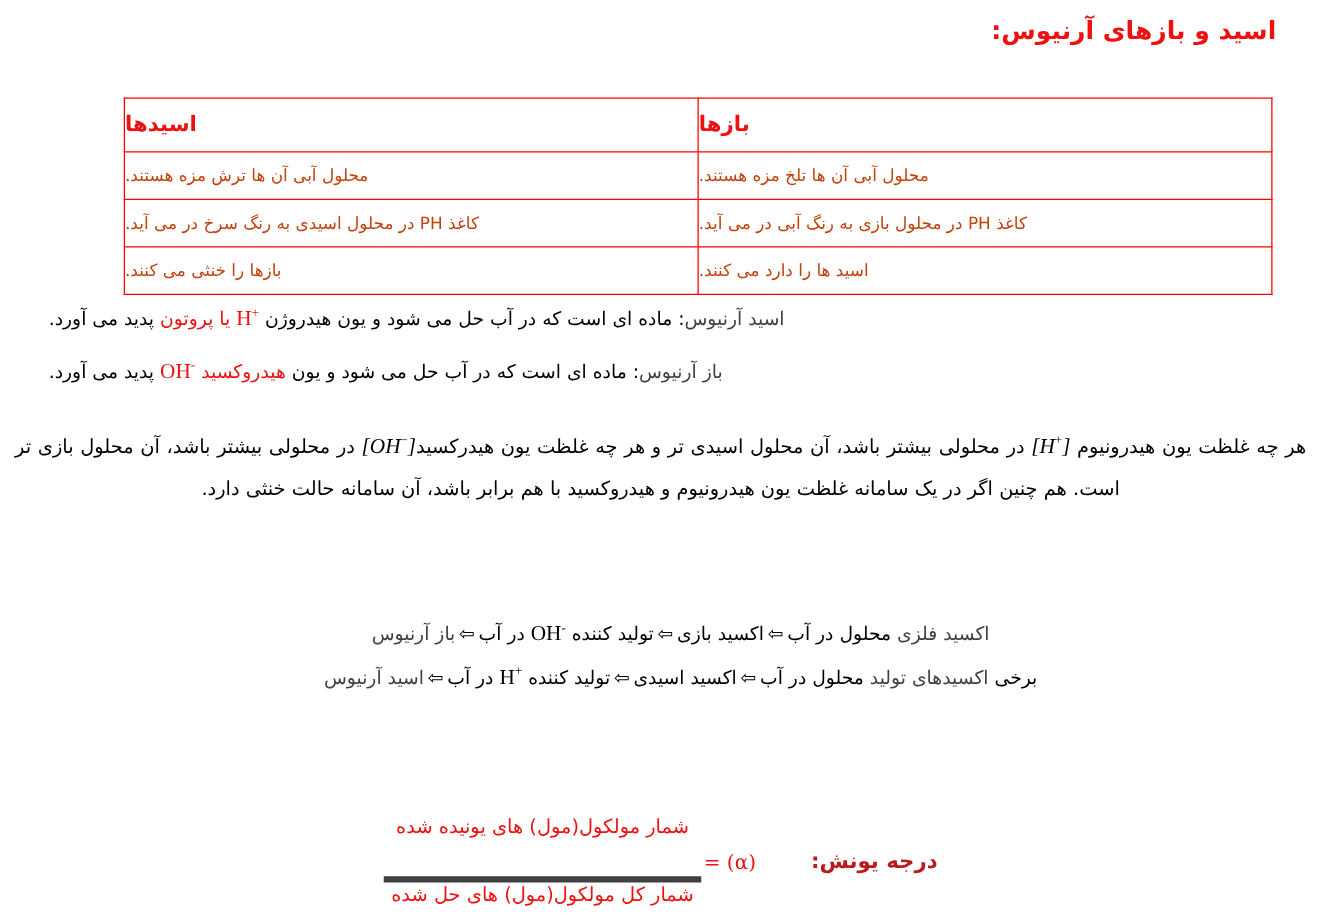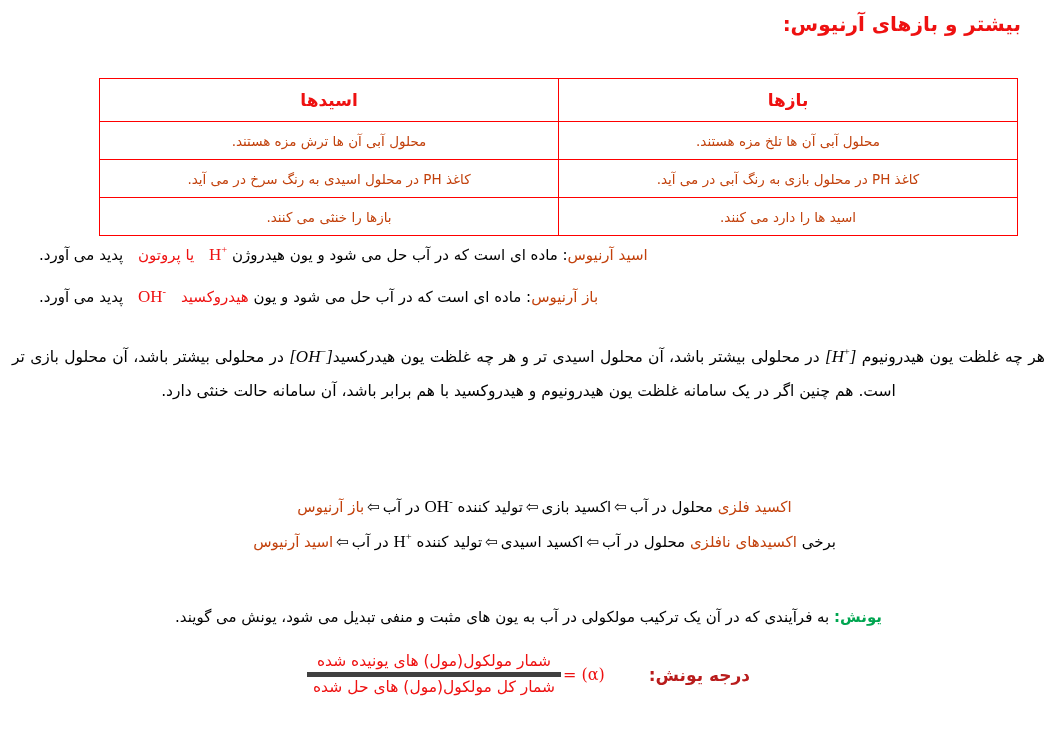--- a/index.html
+++ b/index.html
@@ -44,21 +44,21 @@
     width: 919px;
   }
   table.cmp {
     border-collapse: collapse;
     width: 919px;
     table-layout: fixed;
     direction: rtl;
   }
   table.cmp th, table.cmp td {
     border: 1px solid #ff0000;
-    text-align: center;
+    text-align: left;
     vertical-align: middle;
     padding: 0;
   }
   table.cmp th {
     height: 42px;
     font-size: 17px;
     font-weight: bold;
     color: #ee1111;
   }
   table.cmp td {
@@ -82,22 +82,22 @@
     right: 39px;
     left: 39px;
     text-align: left;
   }
   .def2 {
     top: 288px;
     right: 22px;
     left: 39px;
     text-align: left;
   }
-  .blue { color: #c2410c; text-align: center; }
-  .red  { color: #ee1111; margin-left: 10px; }
+  .blue { color: #404040; text-align: center; }
+  .red  { color: #ee1111; }
 
   .chem {
     font-family: "Liberation Serif", "DejaVu Serif", serif;
     font-size: 17px;
     direction: ltr;
     display: inline-block;
   }
   .chem sup {
     font-size: 0.62em;
     vertical-align: super;
@@ -190,20 +190,21 @@
     gap: 2px;
   }
   .frac {
     display: inline-flex;
     flex-direction: column;
     align-items: center;
     color: #ee1111;
     font-size: 15.5px;
     line-height: 1.25;
     font-weight: normal;
+    gap: 29px;
   }
   .frac .num {
     padding: 0 6px 1px 6px;
     white-space: nowrap;
   }
   .frac .den {
     padding: 1px 6px 0 6px;
     border-top: 5px solid #404040;
     white-space: nowrap;
   }
@@ -213,21 +214,21 @@
     white-space: nowrap;
     direction: ltr;
     font-family: "DejaVu Serif", serif;
   }
 </style>
 </head>
 <body>
 
 <div class="page">
 
-  <div class="title">بیشتر و بازهای آرنیوس:</div>
+  <div class="title">اسید و بازهای آرنیوس:</div>
 
   <div class="tbl-wrap">
     <table class="cmp">
       <thead>
         <tr>
           <th>بازها</th>
           <th>اسیدها</th>
         </tr>
       </thead>
       <tbody>
@@ -257,26 +258,23 @@
 
   <div class="para bigpara">
     <span>هر چه غلظت یون هیدرونیوم </span><span class="mathbr"><span>[</span><span>H</span><sup>+</sup><span>]</span></span><span> در محلولی بیشتر باشد، آن محلول اسیدی تر و هر چه غلظت یون هیدرکسید</span><span class="mathbr"><span>[</span><span>OH</span><sup>−</sup><span>]</span></span><span> در محلولی بیشتر باشد، آن محلول بازی تر است. هم چنین اگر در یک سامانه غلظت یون هیدرونیوم و هیدروکسید با هم برابر باشد، آن سامانه حالت خنثی دارد.</span>
   </div>
 
   <div class="chain chain1">
     <span class="blue">اکسید فلزی</span><span> محلول در آب</span><span class="arrow">⇦</span><span>اکسید بازی</span><span class="arrow">⇦</span><span>تولید کننده </span><span class="chem"><span>OH</span><sup>-</sup></span><span> در آب</span><span class="arrow">⇦</span><span class="blue">باز آرنیوس</span>
   </div>
 
   <div class="chain chain2">
-    <span>برخی </span><span class="blue">اکسیدهای نافلزی</span><span> محلول در آب</span><span class="arrow">⇦</span><span>اکسید اسیدی</span><span class="arrow">⇦</span><span>تولید کننده </span><span class="chem"><span>H</span><sup>+</sup></span><span> در آب</span><span class="arrow">⇦</span><span class="blue">اسید آرنیوس</span>
-  </div>
-
-  <div class="yoonesh">
-    <span class="lead">یونش:</span><span> به فرآیندی که در آن یک ترکیب مولکولی در آب به یون های مثبت و منفی تبدیل می شود، یونش می گویند.</span>
-  </div>
+    <span>برخی </span><span class="blue">اکسیدهای تولید</span><span> محلول در آب</span><span class="arrow">⇦</span><span>اکسید اسیدی</span><span class="arrow">⇦</span><span>تولید کننده </span><span class="chem"><span>H</span><sup>+</sup></span><span> در آب</span><span class="arrow">⇦</span><span class="blue">اسید آرنیوس</span>
+  </div>
+
 
   <div class="formula-row">
     <span class="formula-label">درجه یونش:</span>
     <span class="formula-body">
       <span class="frac">
         <span class="num">شمار مولکول(مول) های یونیده شده</span>
         <span class="den">شمار کل مولکول(مول) های حل شده</span>
       </span>
       <span class="eq-alpha">= (α)</span>
     </span>

